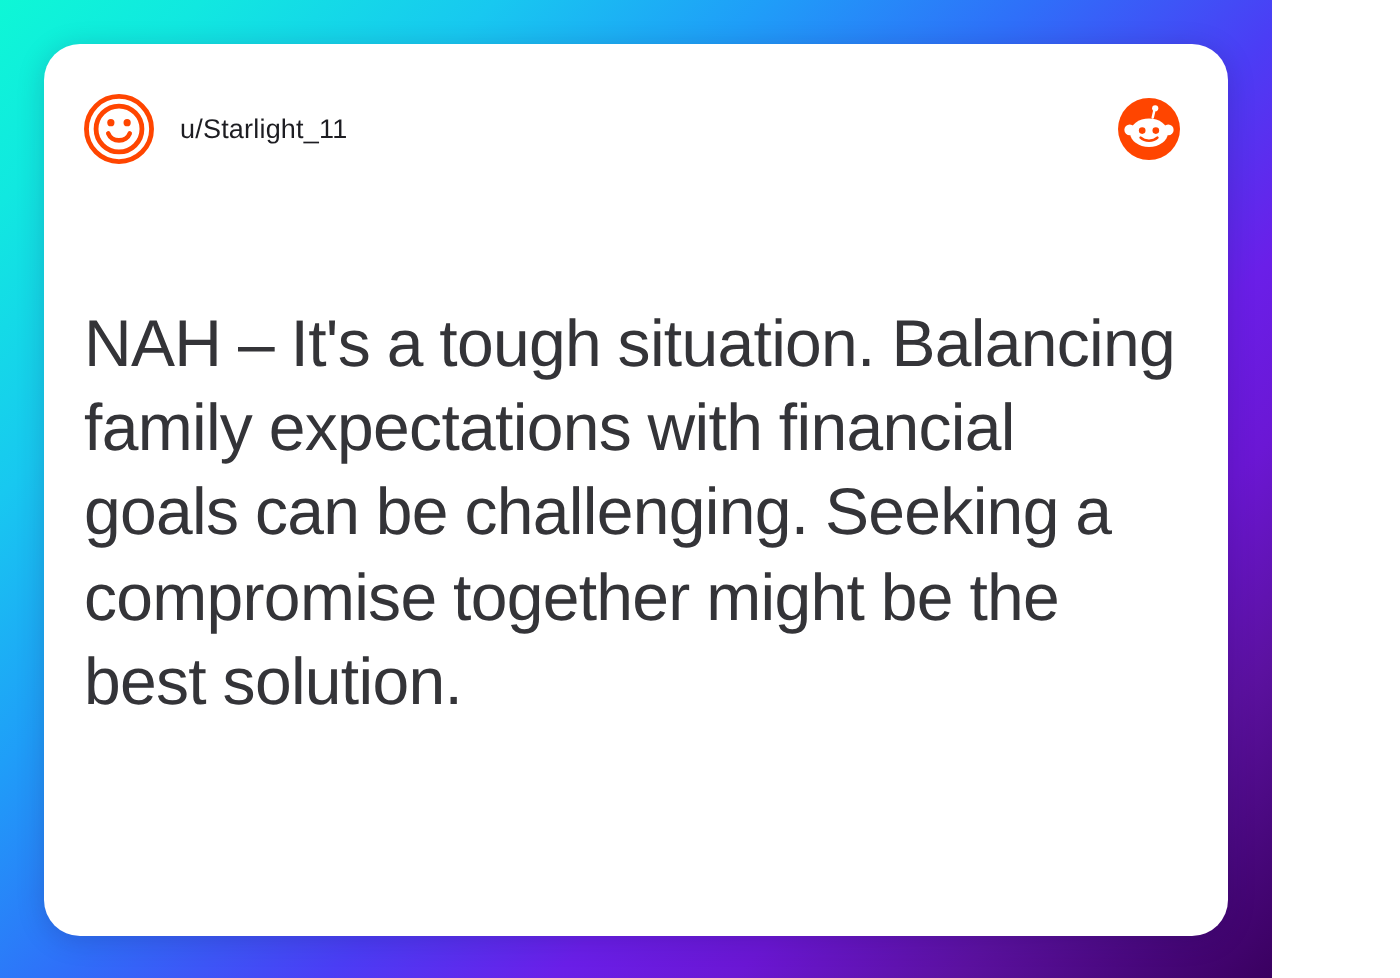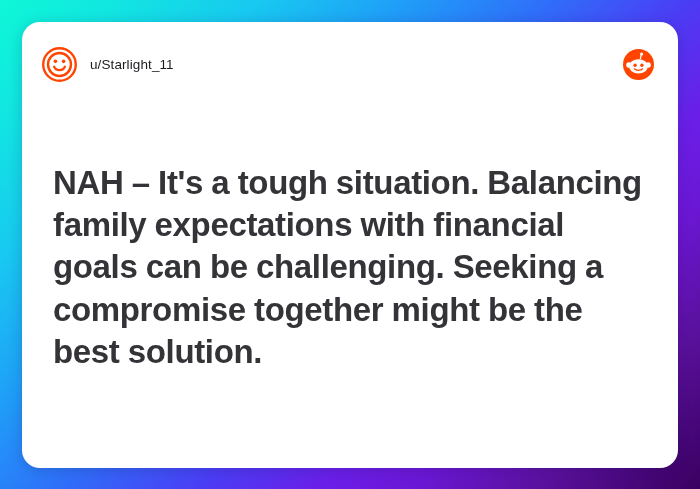--- a/index.html
+++ b/index.html
@@ -9,21 +9,21 @@
   }
   body {
     width: 700px;
     height: 489px;
     overflow: hidden;
     font-family: "Liberation Sans", sans-serif;
   }
 
   #canvas {
     position: relative;
-    width: 700px;
+    width: 636px;
     height: 489px;
     box-sizing: border-box;
     background: linear-gradient(135deg,
         #0ef7d6 0%,
         #11e8e0 9%,
         #18c8f0 22%,
         #1f9ef8 34%,
         #2f6ff9 46%,
         #4b3df5 58%,
         #6a1fe8 68%,
@@ -91,24 +91,24 @@
 
   
   .card-body {
     position: absolute;
     top: 128px;
     left: 19px;
     right: 24px;
   }
 
   .comment-text {
-    margin: 12px;
+    margin: 1px;
     font-size: 33px;
     line-height: 1.28;
-    font-weight: 700;
+    font-weight: 400;
     color: #343438;
     letter-spacing: -0.35px;
     word-spacing: -0.5px;
   }
 </style>
 </head>
 <body>
 
 <div id="canvas">
 

